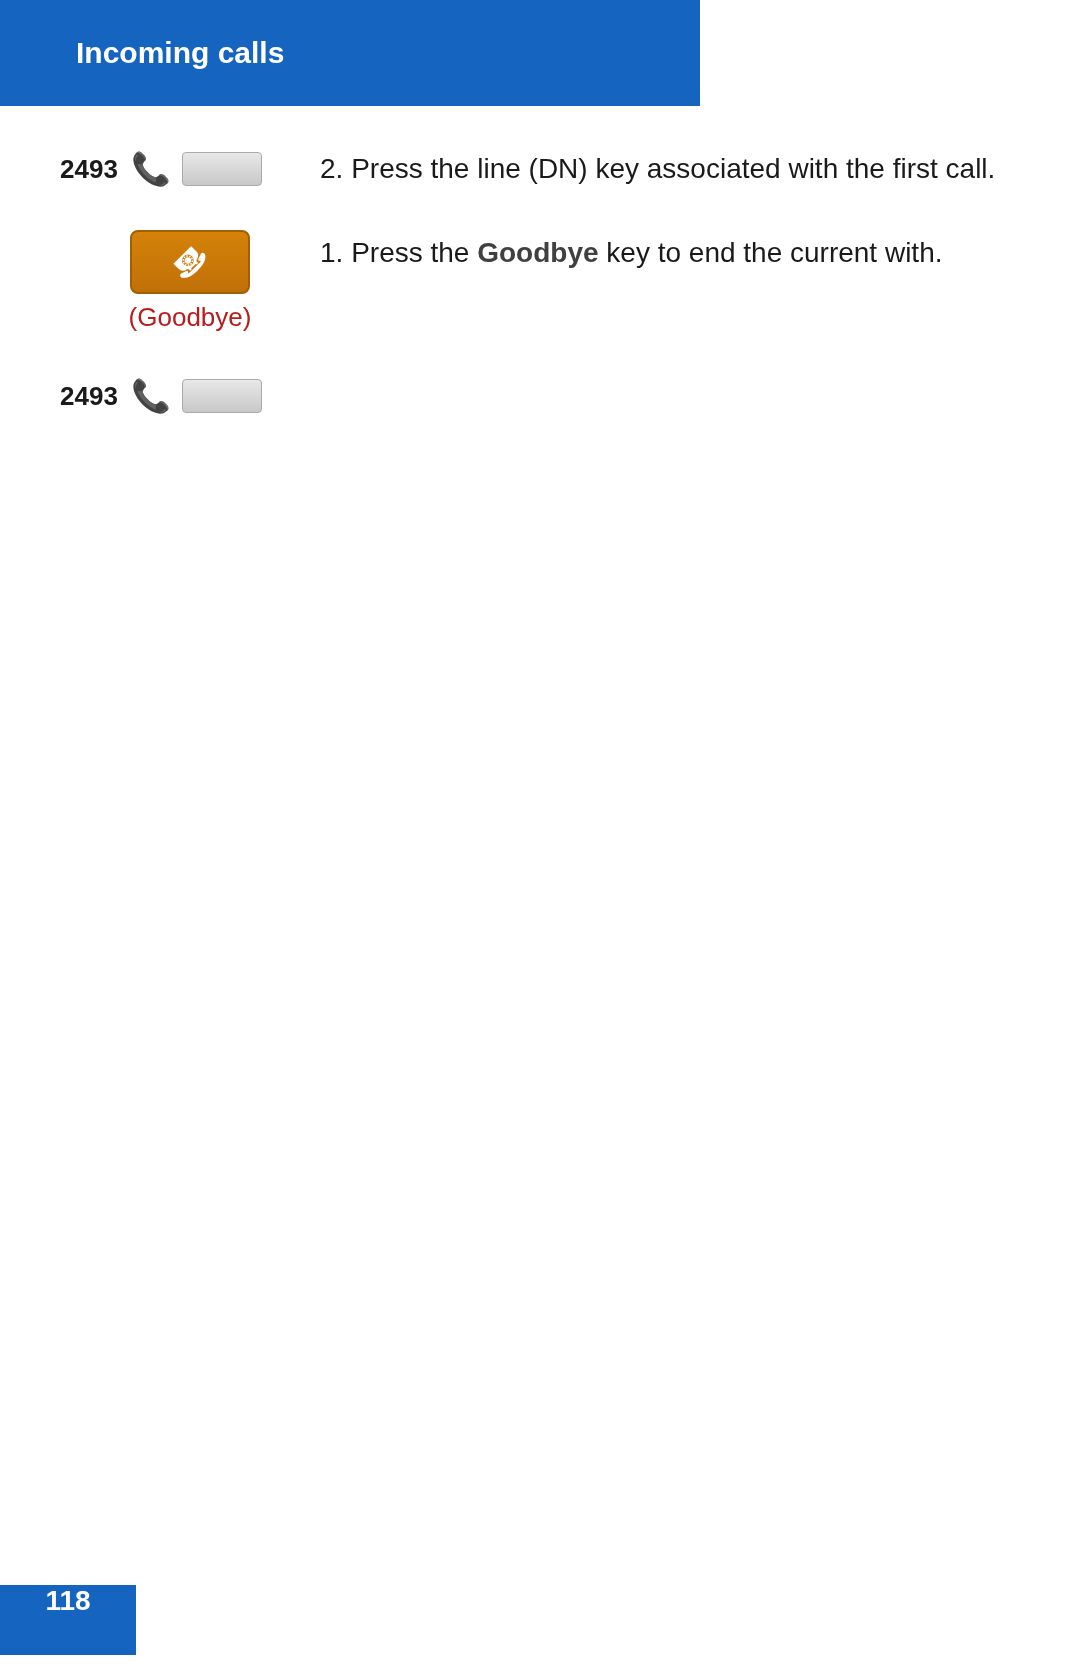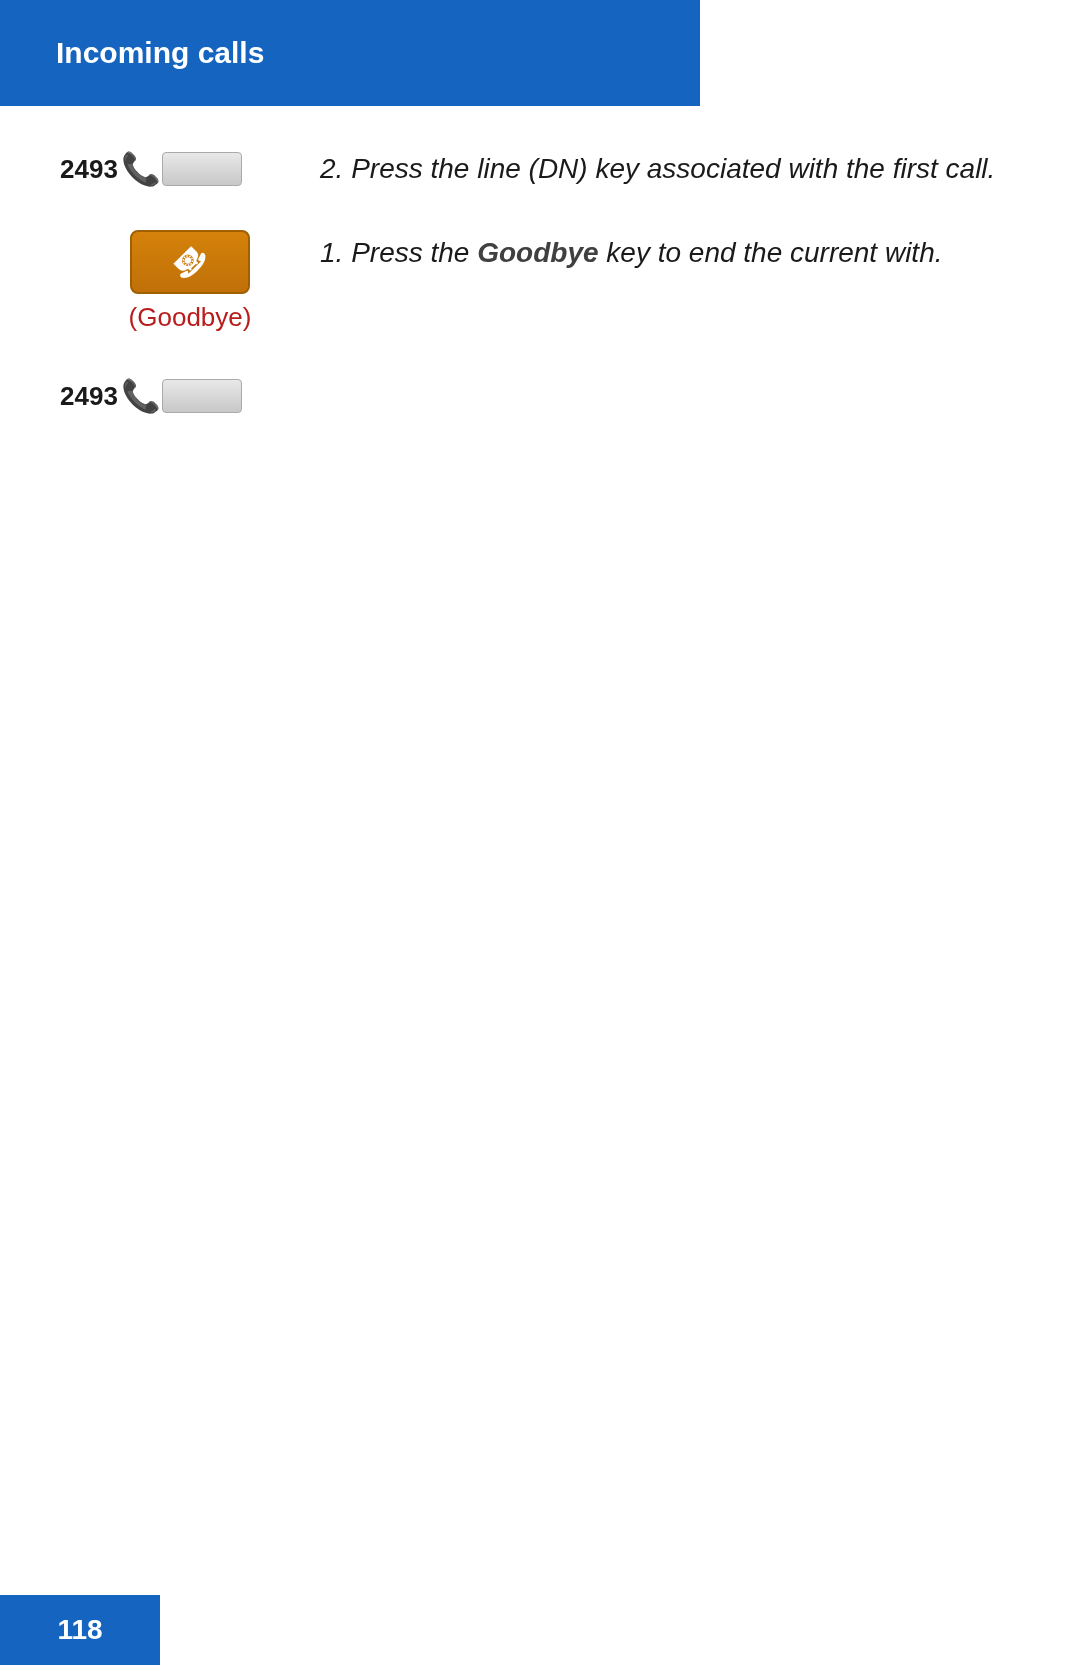--- a/index.html
+++ b/index.html
@@ -18,21 +18,21 @@
       position: relative;
     }
 
     
     .header-bar {
       background: #1565c0;
       width: 700px;
       height: 106px;
       display: flex;
       align-items: center;
-      padding-left: 56px;
+      padding-left: 76px;
     }
 
     .header-title {
       color: #ffffff;
       font-size: 30px;
       font-weight: bold;
     }
 
     
     .content {
@@ -43,20 +43,21 @@
     .step-row {
       display: flex;
       align-items: flex-start;
       margin-bottom: 40px;
     }
 
     .step-icons {
       display: flex;
       align-items: center;
       min-width: 260px;
+      gap: 10px;
       padding-top: 4px;
     }
 
     .dn-number {
       font-size: 26px;
       font-weight: bold;
       color: #1a1a1a;
       margin-right: 4px;
     }
 
@@ -72,21 +73,20 @@
       background: linear-gradient(to bottom, #e8e8e8, #c8c8c8);
       border: 1px solid #aaa;
       border-radius: 4px;
     }
 
     .step-text {
       flex: 1;
       font-size: 28px;
       line-height: 1.5;
       padding-top: 2px;
-      font-style: italic;
     }
 
     
     .section-heading {
       font-size: 28px;
       font-weight: bold;
       margin: 20px 0 40px 0;
     }
 
     
@@ -123,27 +123,26 @@
     }
 
     .goodbye-link {
       color: #404040;
       font-weight: bold;
     }
 
     
     .footer {
       position: absolute;
-      bottom: 4px;
+      bottom: 14px;
       left: 0;
-      width: 160px;
+      width: 136px;
       height: 70px;
       background: #1565c0;
       display: flex;
-      align-items: center;
       justify-content: center;
     }
 
     .footer-page-number {
       color: #ffffff;
       font-size: 28px;
       font-weight: bold;
     }
   </style>
 </head>

